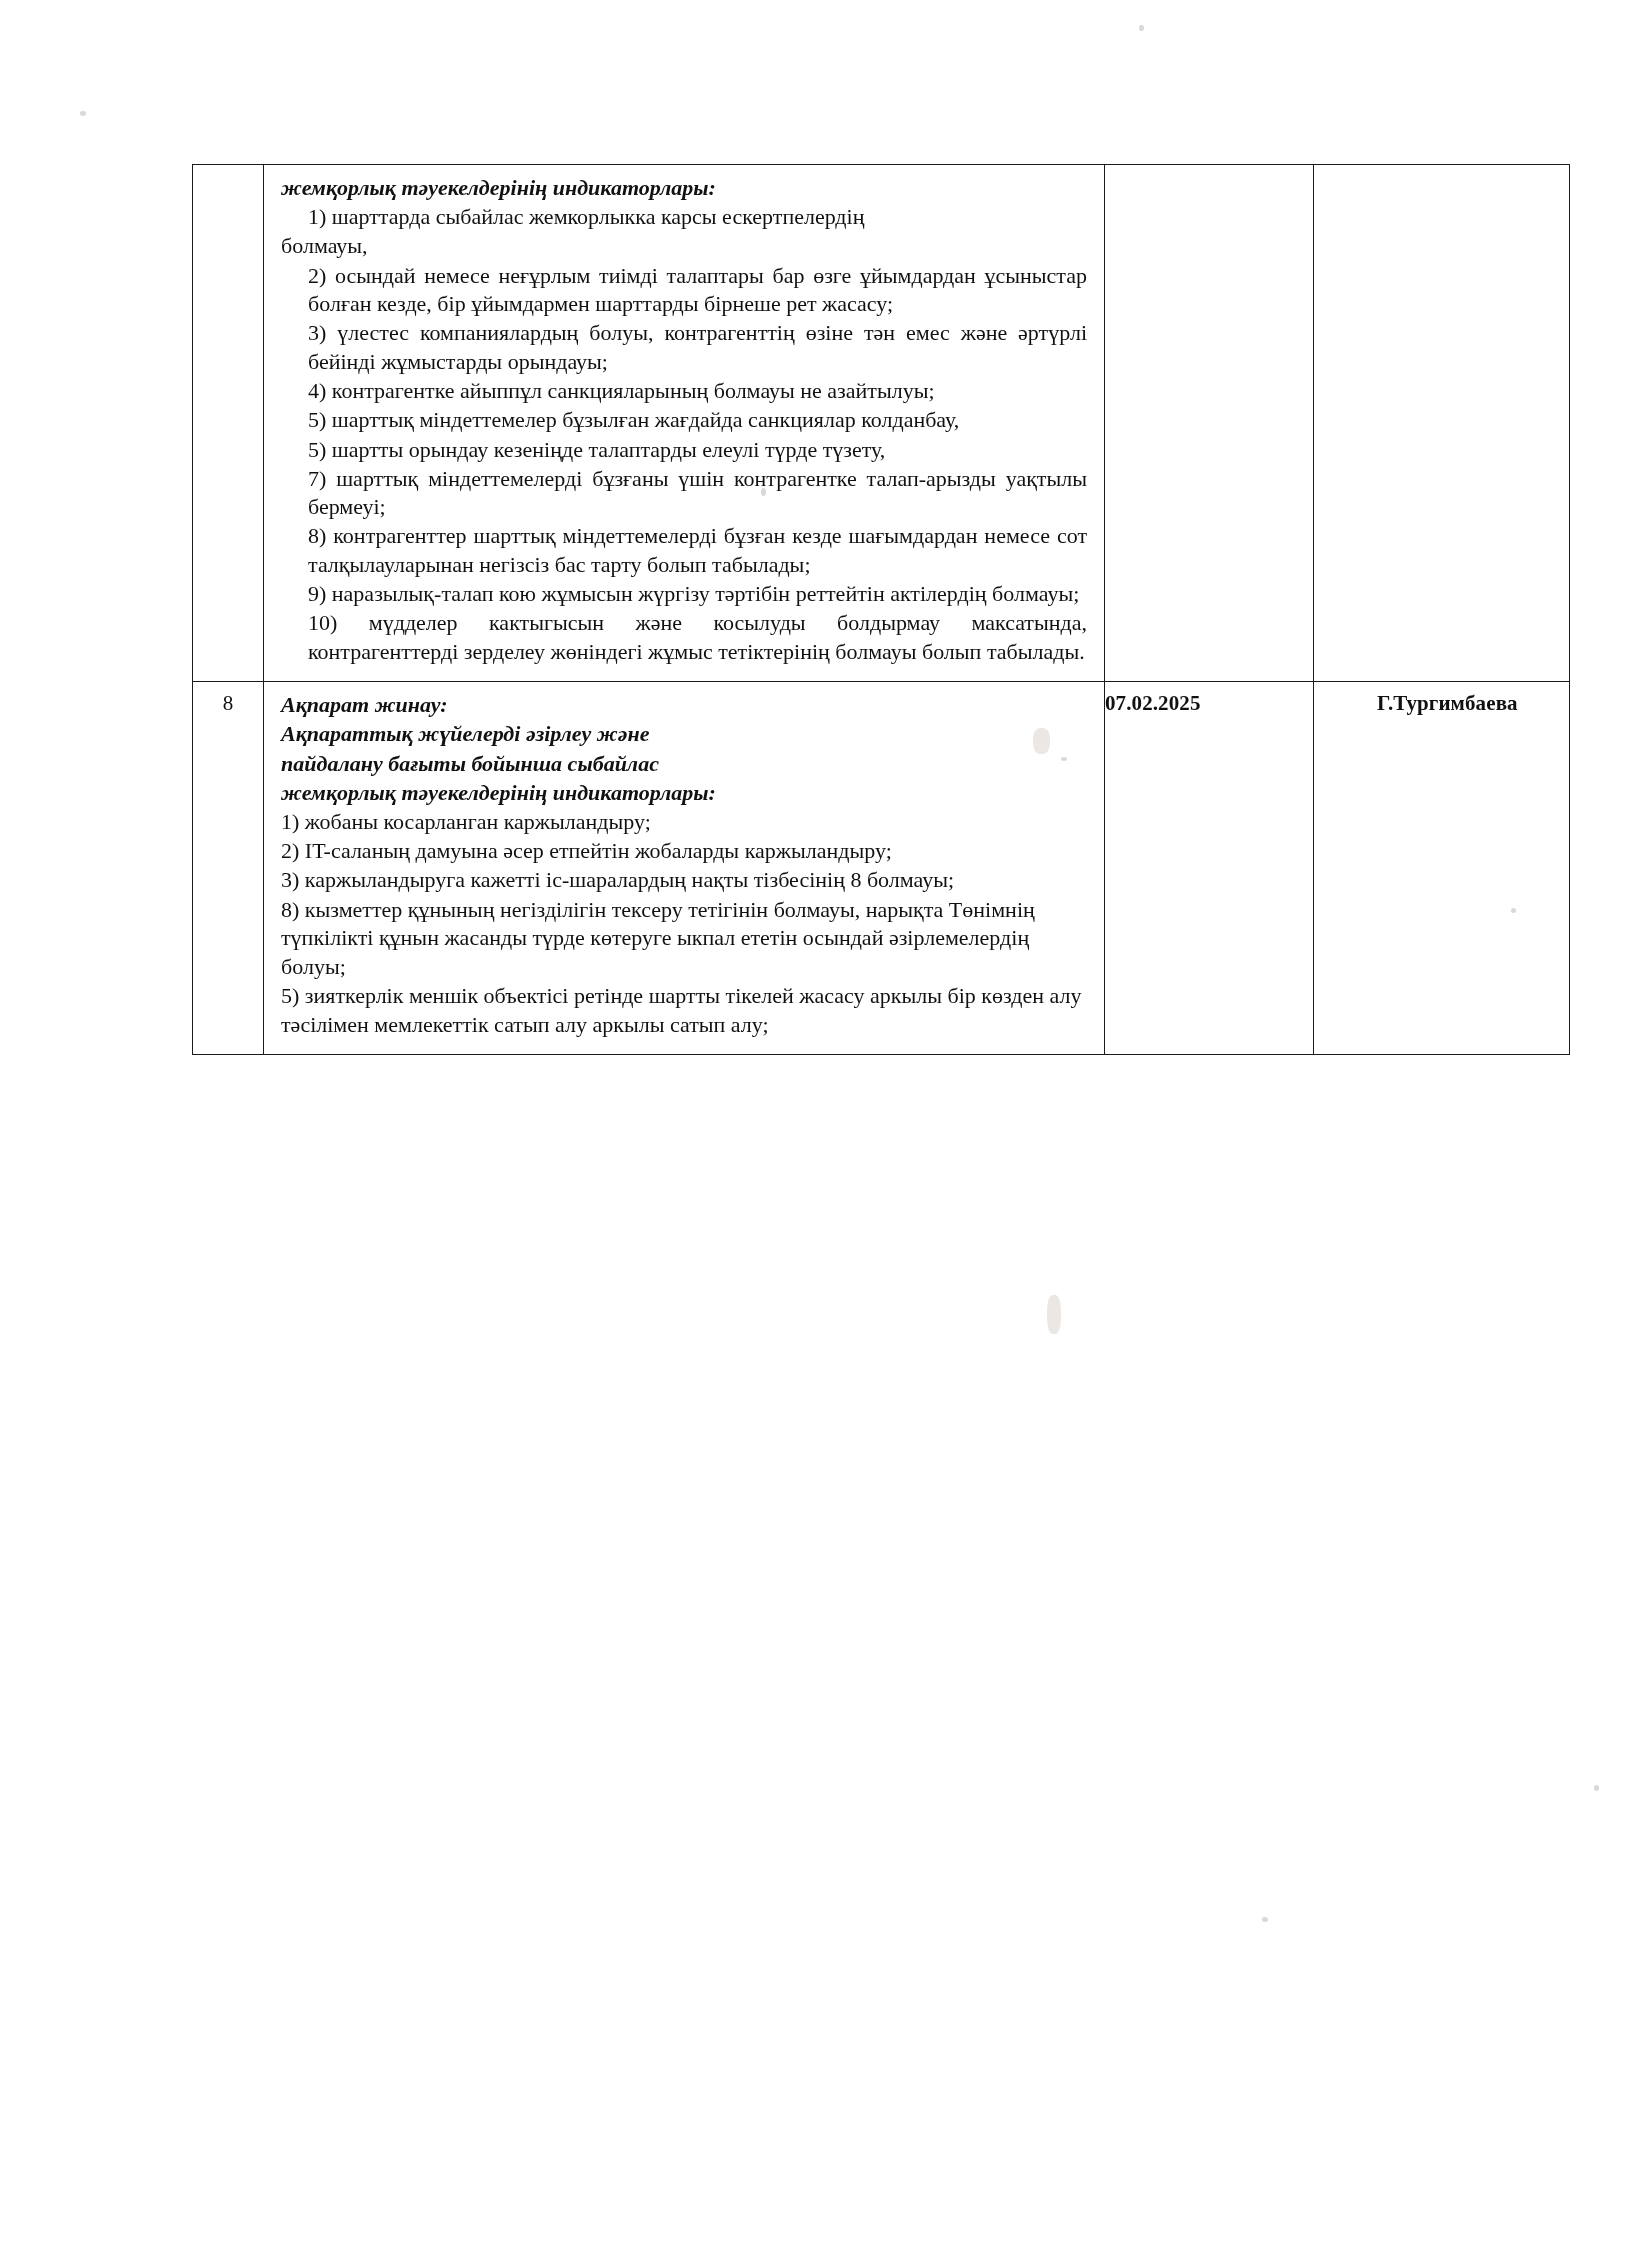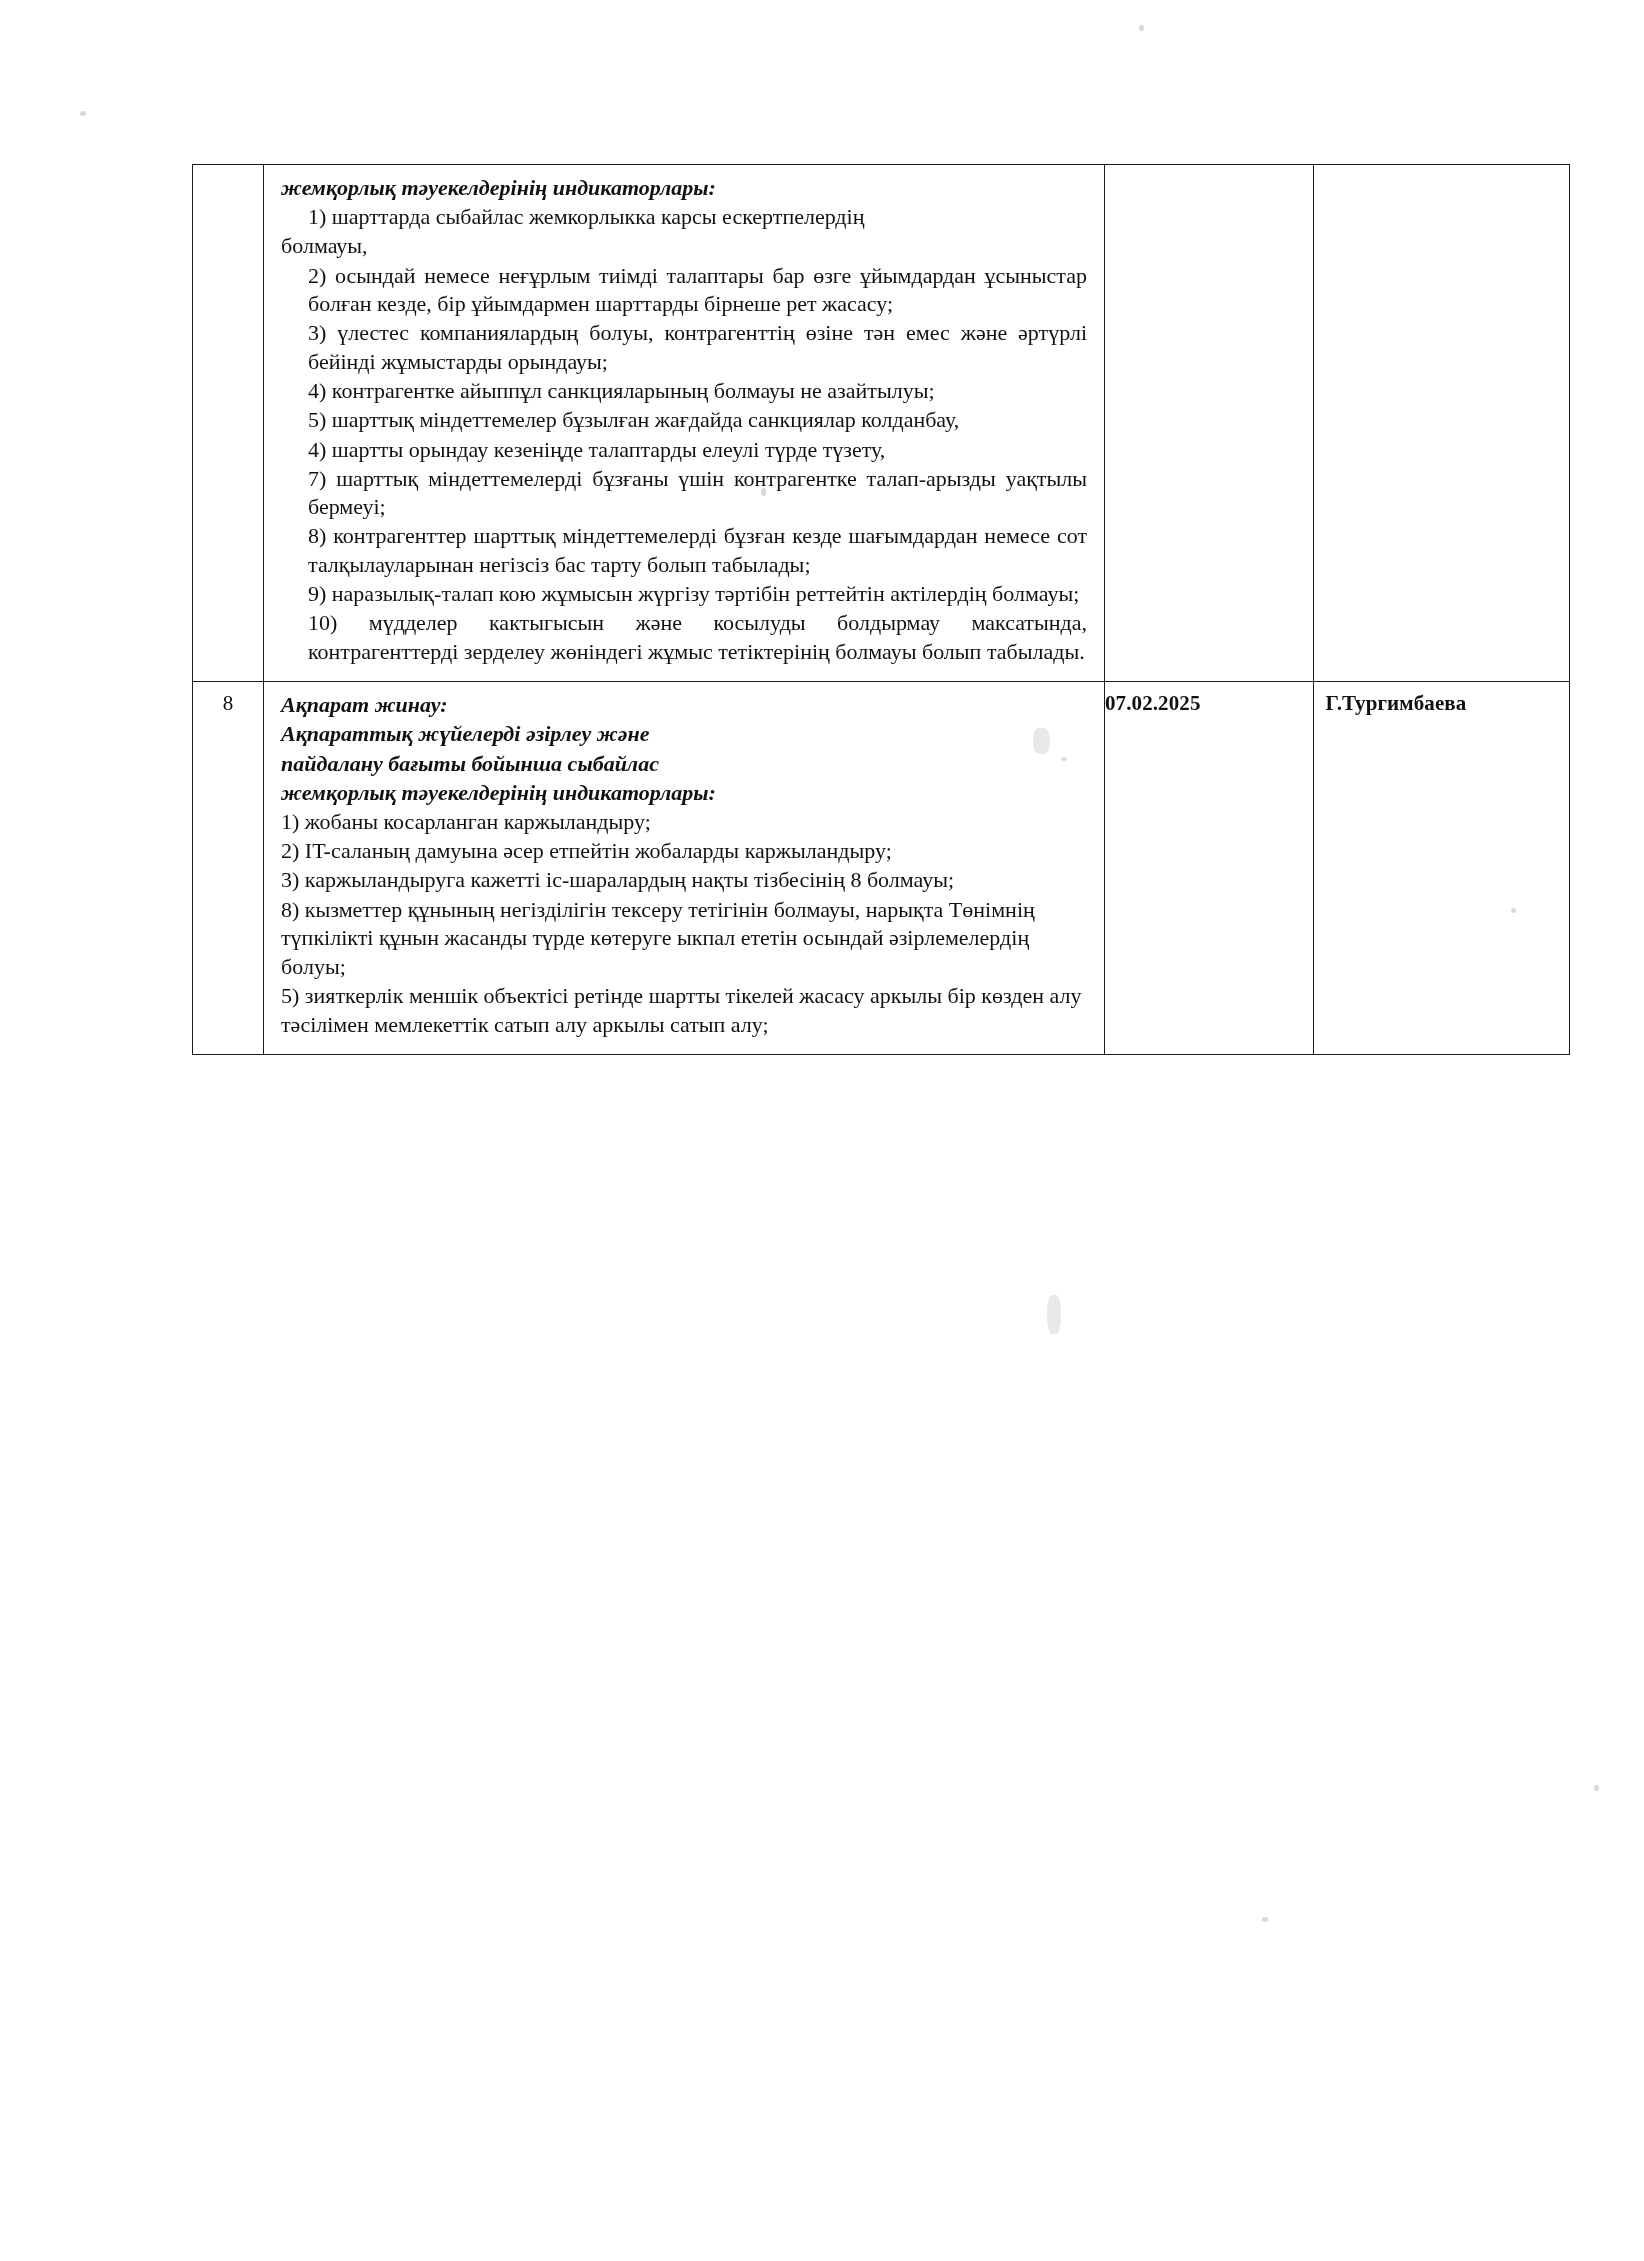--- a/index.html
+++ b/index.html
@@ -56,21 +56,21 @@
   .cell-pad-num {
     padding: 9px 0 0 0;
     text-align: center;
   }
   .cell-pad-date {
     padding: 9px 0 0 0;
     text-align: left;
   }
   .cell-pad-name {
     padding: 9px 0 0 11.6px;
-    text-align: left;
+    text-align: center;
   }
 
   .num {
     font-size: 21px;
     line-height: 1.15;
   }
   .date {
     font-size: 21px;
     font-weight: bold;
     letter-spacing: 0.1px;
@@ -137,21 +137,21 @@
         </td>
         <td>
           <div class="cell-pad body-block">
             <p class="bi">жемқорлық тәуекелдерінің индикаторлары:</p>
             <p class="para just">1) шарттарда сыбайлас жемкорлыкка карсы ескертпелердің</p>
             <p class="para">болмауы,</p>
             <p class="para just">2) осындай немесе неғұрлым тиімді талаптары бар өзге ұйымдардан ұсыныстар болған кезде, бір ұйымдармен шарттарды бірнеше рет жасасу;</p>
             <p class="para just">3) үлестес компаниялардың болуы, контрагенттің өзіне тән емес және әртүрлі бейінді жұмыстарды орындауы;</p>
             <p class="para just">4) контрагентке айыппұл санкцияларының болмауы не азайтылуы;</p>
             <p class="para just">5) шарттық міндеттемелер бұзылған жағдайда санкциялар колданбау,</p>
-            <p class="para just">4) шартты орындау кезеніңде талаптарды елеулі түрде түзету,</p>
+            <p class="para just">5) шартты орындау кезеніңде талаптарды елеулі түрде түзету,</p>
             <p class="para just">7) шарттық міндеттемелерді бұзғаны үшін контрагентке талап-арызды уақтылы бермеуі;</p>
             <p class="para just">8) контрагенттер шарттық міндеттемелерді бұзған кезде шағымдардан немесе сот талқылауларынан негізсіз бас тарту болып табылады;</p>
             <p class="para just">9) наразылық-талап кою жұмысын жүргізу тәртібін реттейтін актілердің болмауы;</p>
             <p class="para just">10) мүдделер кактыгысын және косылуды болдырмау максатында, контрагенттерді зерделеу жөніндегі жұмыс тетіктерінің болмауы болып табылады.</p>
           </div>
         </td>
         <td>
           <div class="cell-pad-date date"></div>
         </td>
         <td>

